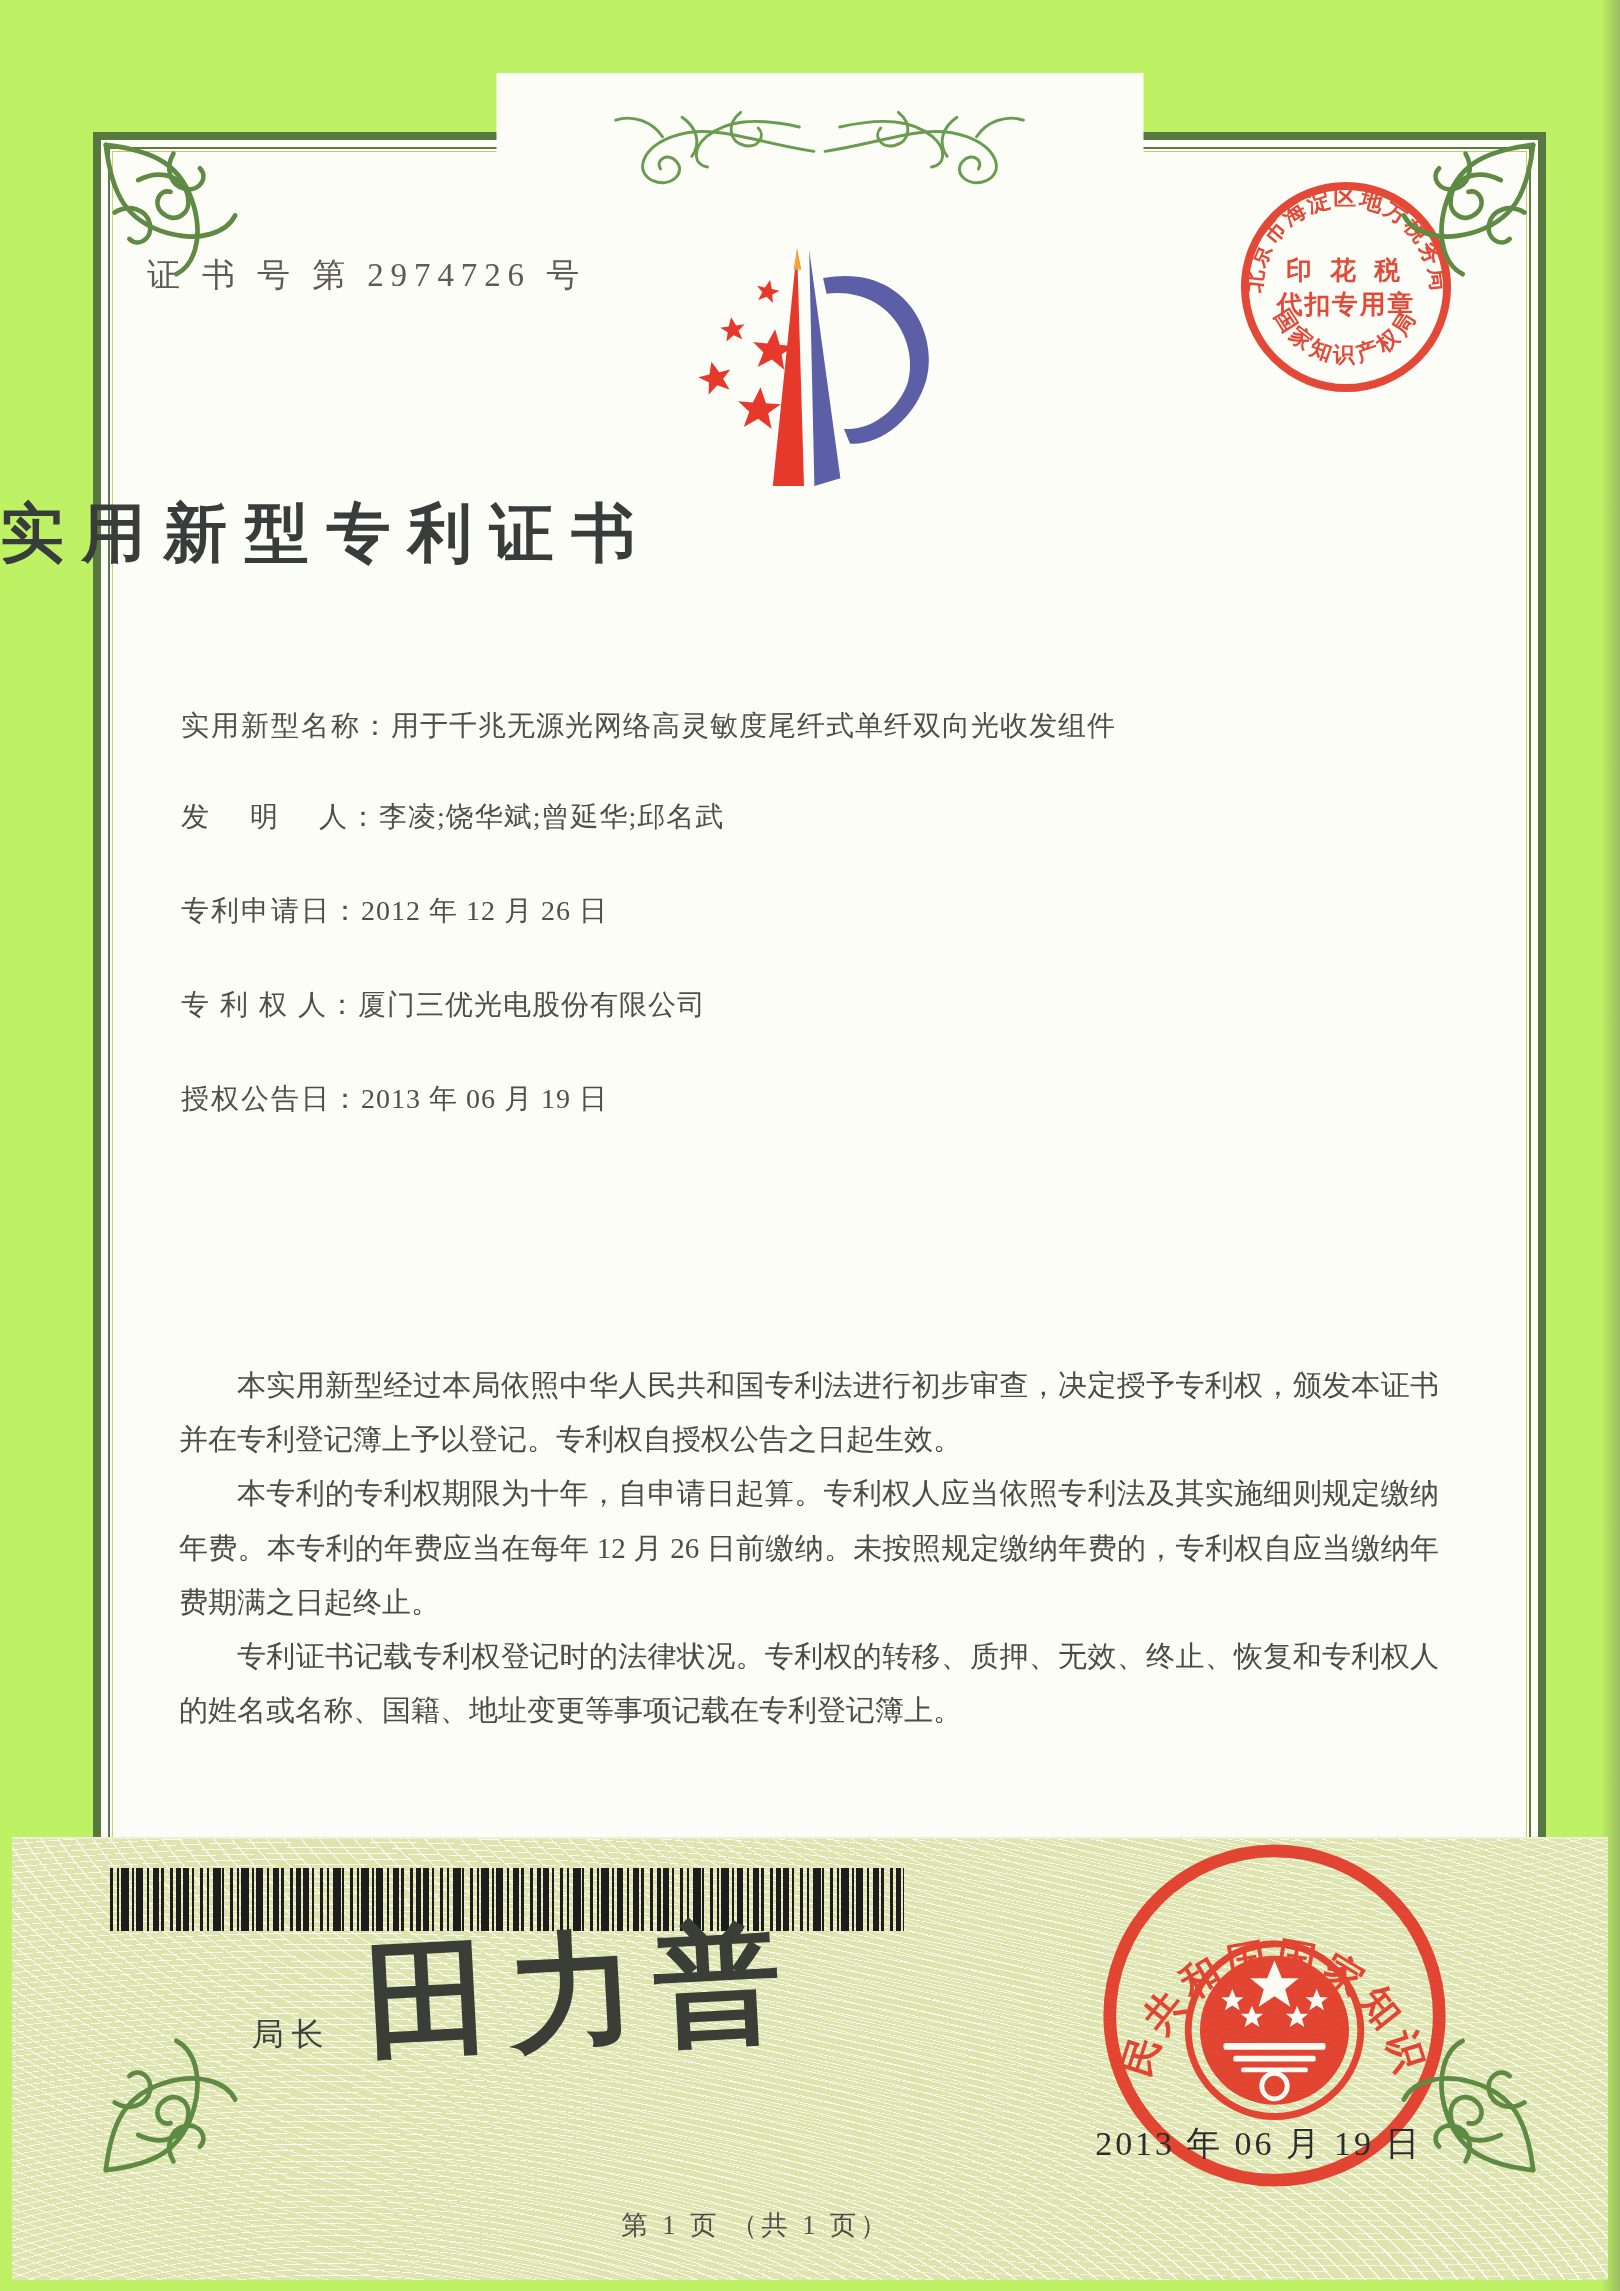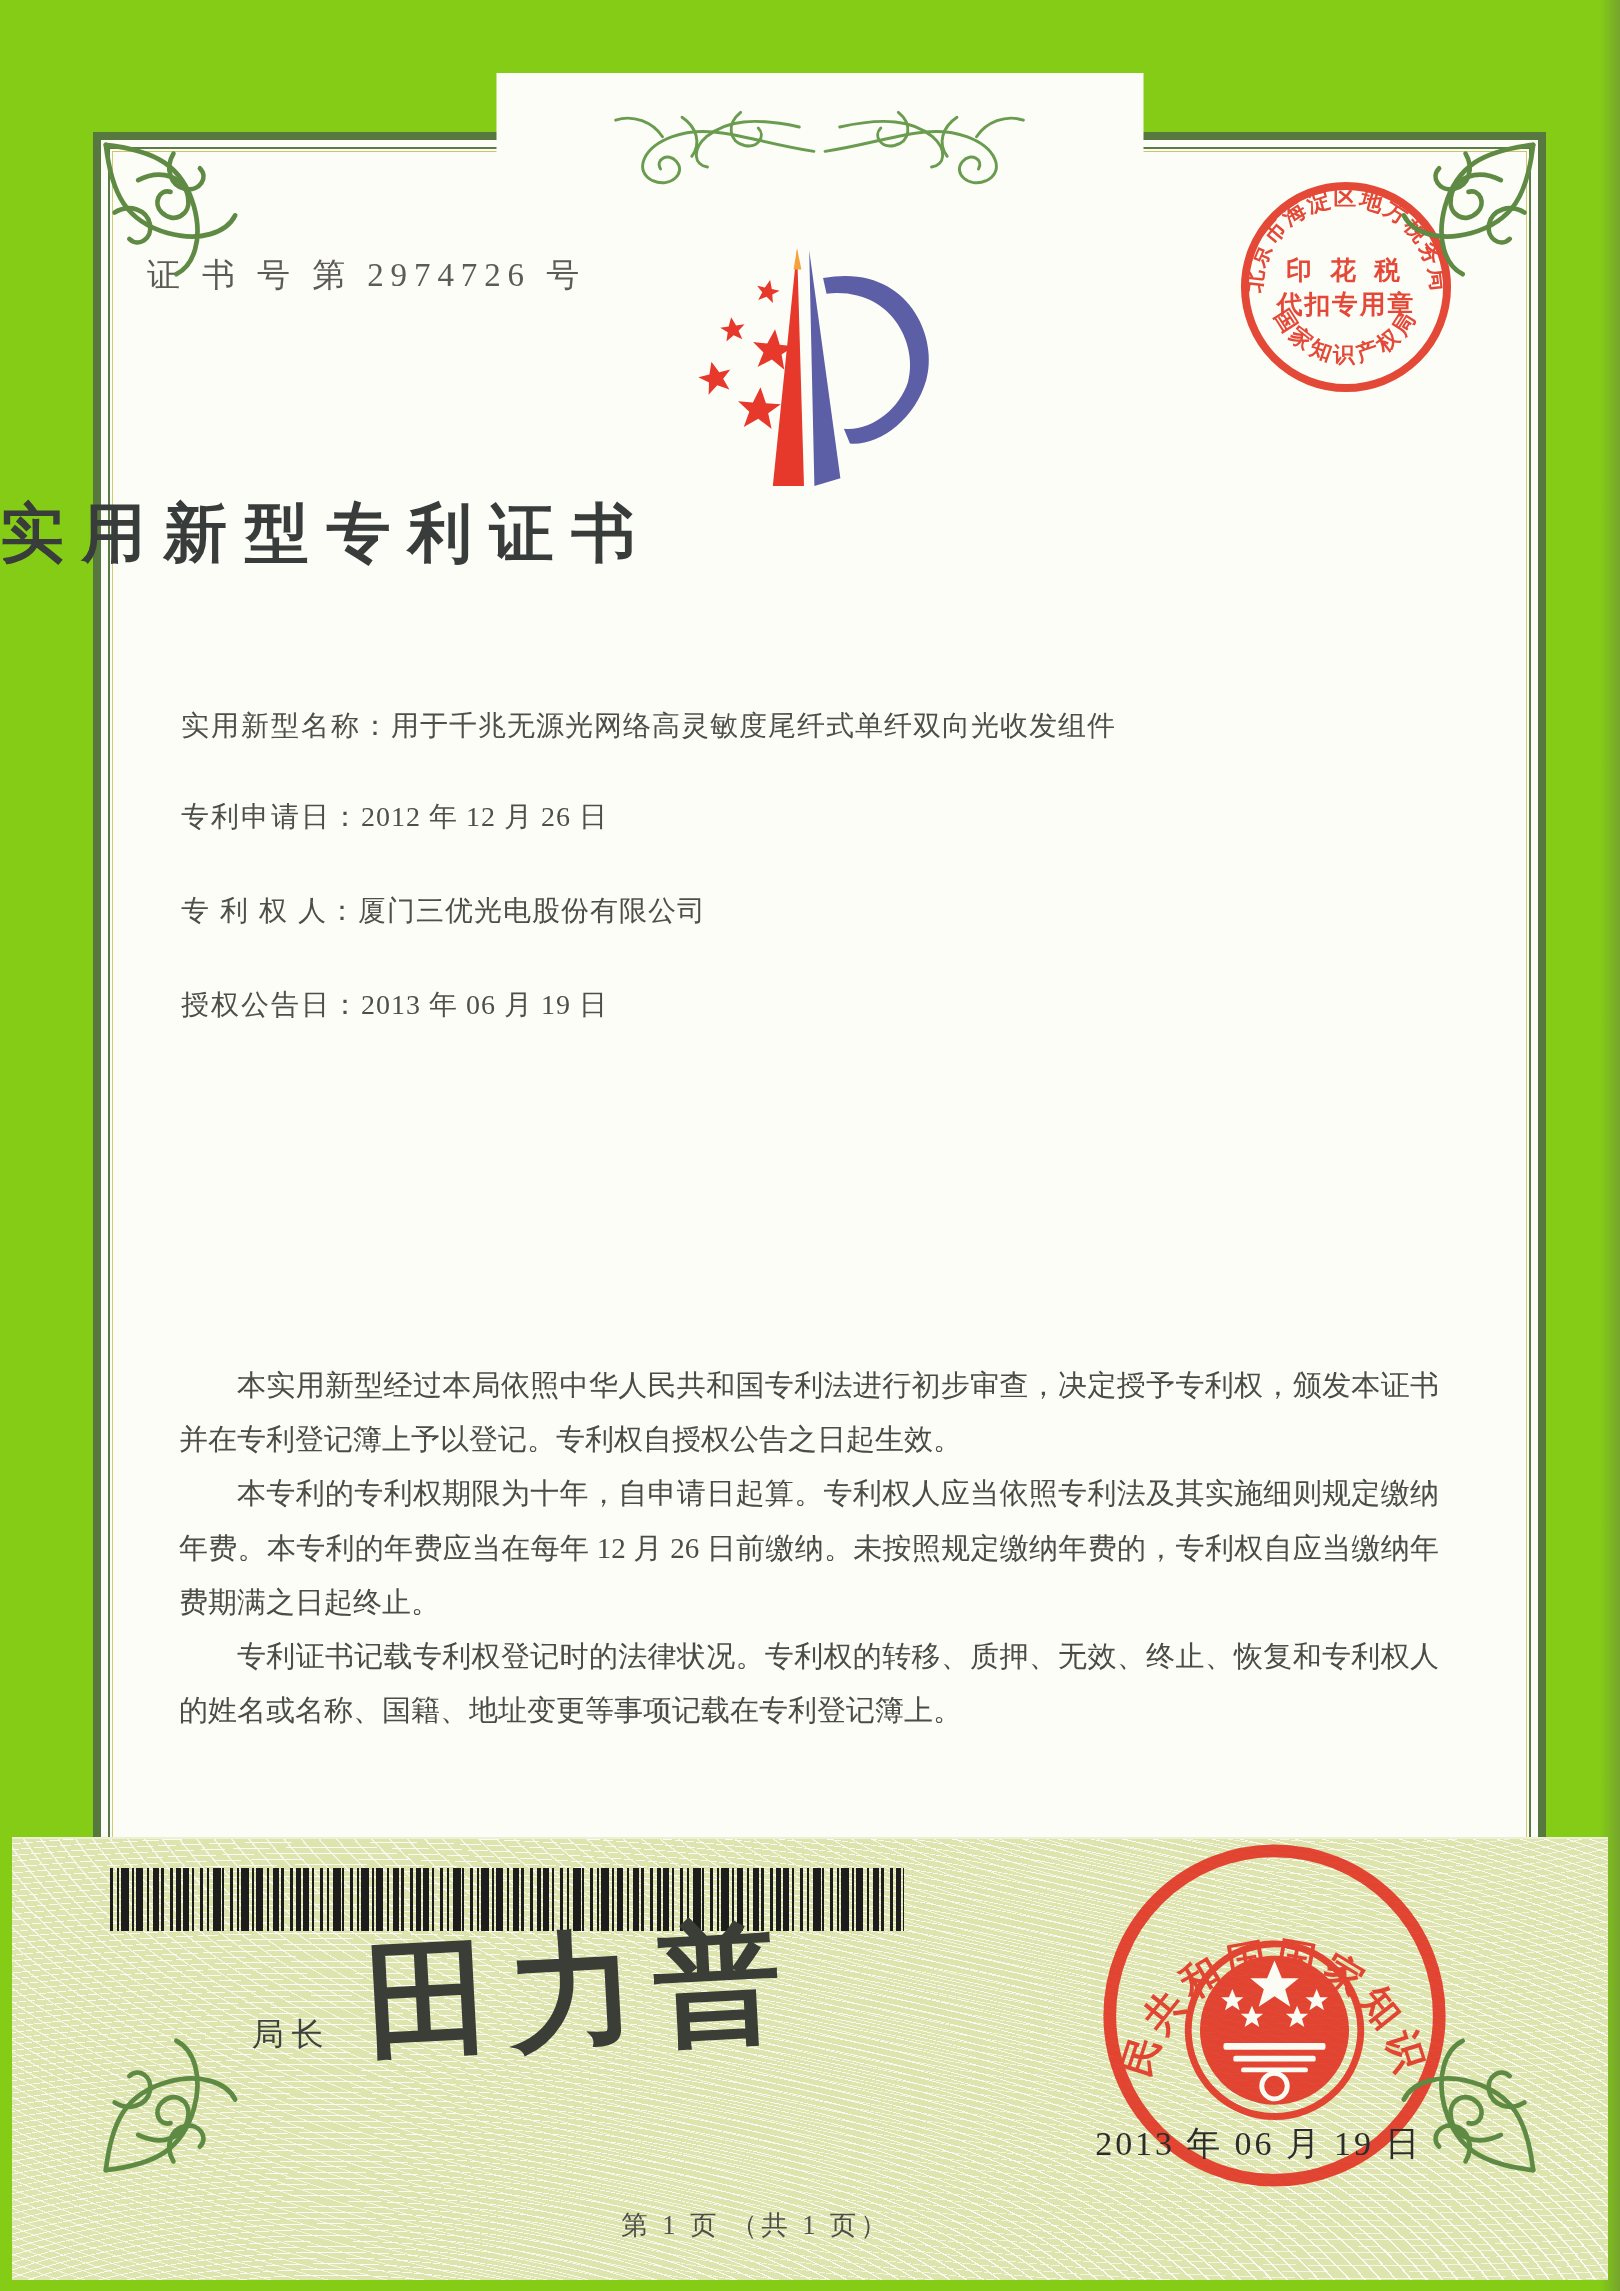--- a/index.html
+++ b/index.html
@@ -1,18 +1,18 @@
 <!DOCTYPE html>
 <html><head>
 <meta charset="utf-8">
 <style>
   html,body{margin:0;padding:0;background:#e8e8e4;}
   .page{
     position:relative;width:1620px;height:2292px;margin:0 auto;
-    background:#84cc16;overflow:hidden;
+    background:#bef264;overflow:hidden;
     font-family:"Liberation Serif","DejaVu Serif",serif;
     color:#4b4b46;
   }
   
   .page::after{
     content:"";position:absolute;top:0;right:0;width:19.6px;height:100%;
     background:linear-gradient(to right,rgba(0,0,0,0),rgba(90,90,88,.35));
     pointer-events:none;
   }
   
@@ -208,20 +208,24 @@
   </div>
 
   <div class="doc-title">实用新型专利证书</div>
 
   <div class="fields">
     <div class="field-row f0">
       <span class="lbl">实用新型名称：</span>
       <span class="val">用于千兆无源光网络高灵敏度尾纤式单纤双向光收发组件</span>
     </div>
     <div class="field-row">
+      <span class="lbl">发　 明　 人：</span>
+      <span class="val">李凌;饶华斌;曾延华;邱名武</span>
+    </div>
+    <div class="field-row">
       <span class="lbl">专利申请日：</span>
       <span class="val">2012 年 12 月 26 日</span>
     </div>
     <div class="field-row">
       <span class="lbl">专 利 权 人：</span>
       <span class="val">厦门三优光电股份有限公司</span>
     </div>
     <div class="field-row">
       <span class="lbl">授权公告日：</span>
       <span class="val">2013 年 06 月 19 日</span>

